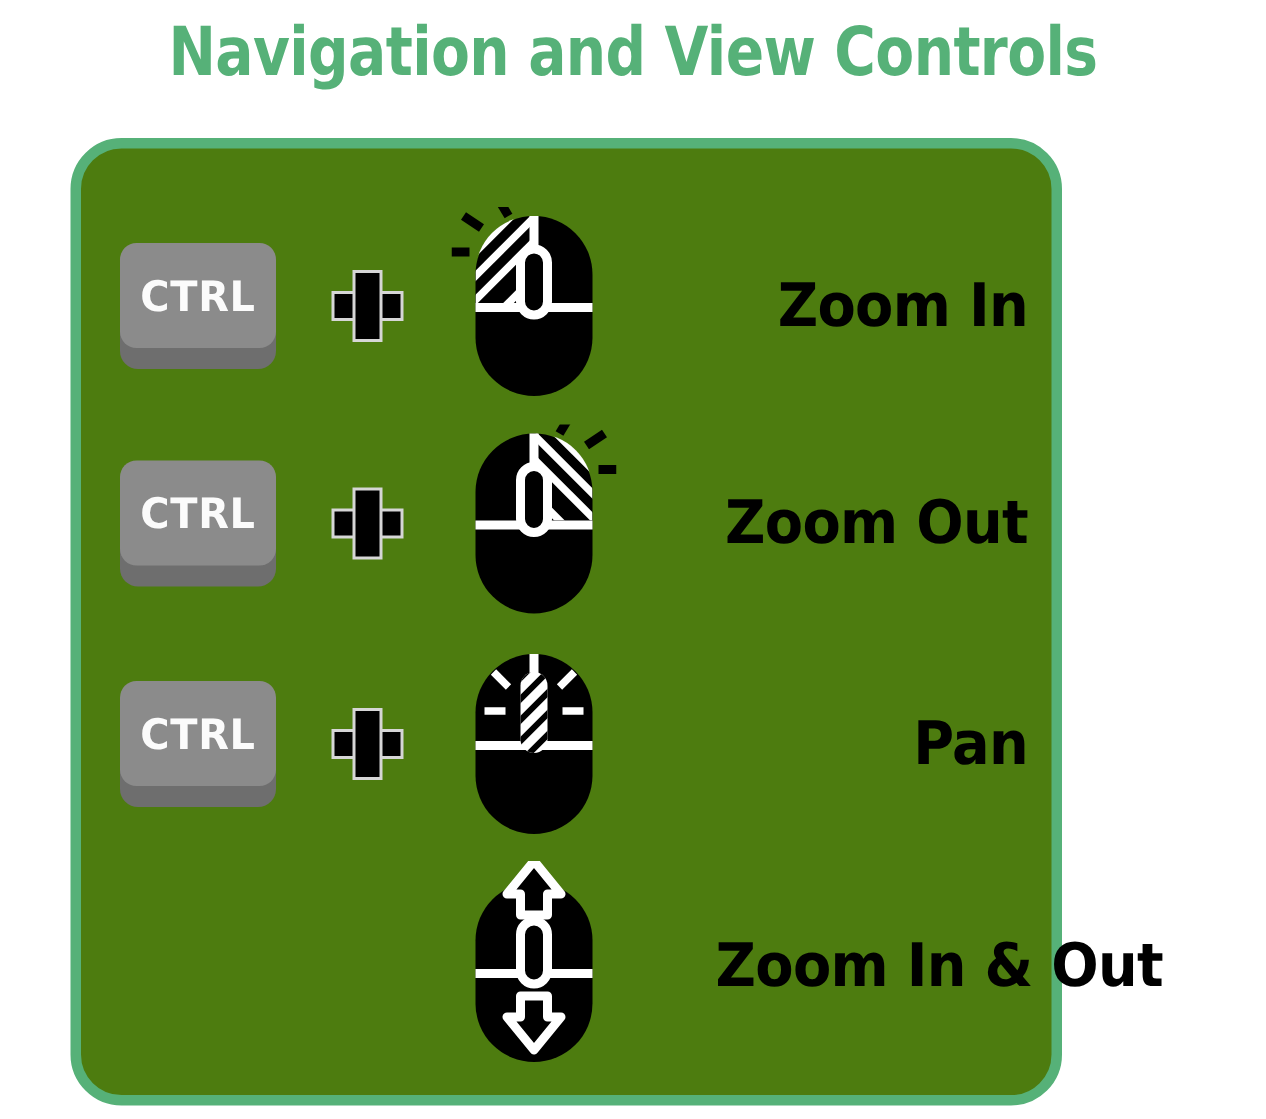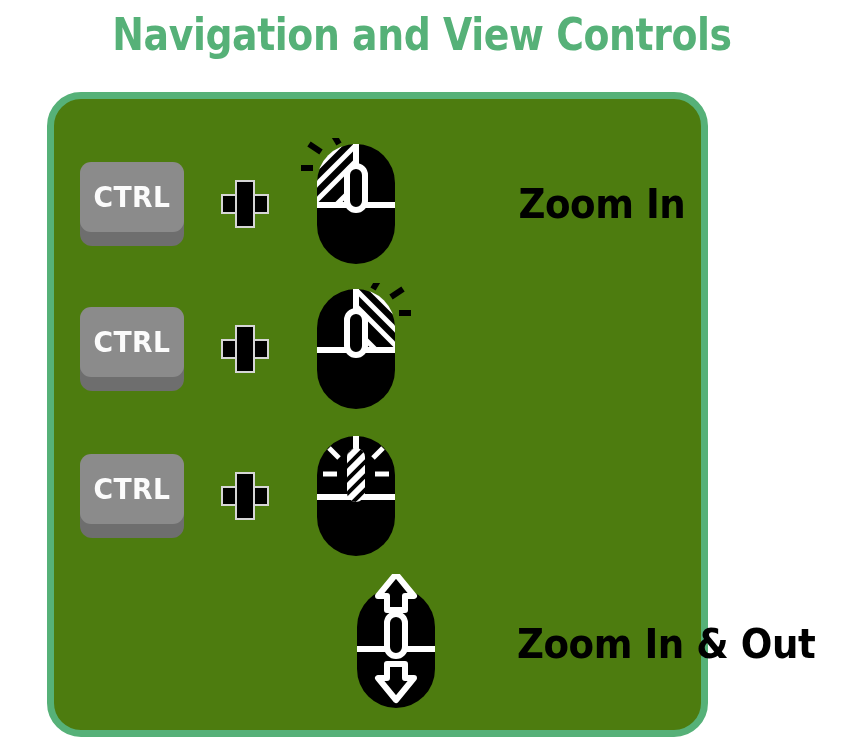--- a/index.html
+++ b/index.html
@@ -59,21 +59,21 @@
     position: absolute;
     left: 0;
     width: 100%;
     height: 140px;
     display: flex;
     align-items: center;
   }
   .row-0 { top: 35px; }
   .row-1 { top: 180px; }
   .row-2 { top: 327px; }
-  .row-3 { top: 475px; padding-left: 40px; }
+  .row-3 { top: 475px; }
 
   
   .key-slot {
     width: 155px;
     min-width: 155px;
     display: flex;
     justify-content: center;
     align-items: center;
   }
   .ctrl-key {
@@ -269,20 +269,23 @@
           </g>
           <rect x="46" y="28" width="18" height="44" rx="9" fill="#000000" stroke="#ffffff" stroke-width="6"></rect>
           <g stroke="#000000" stroke-width="6" stroke-linecap="butt">
             <line x1="72" y1="6" x2="78" y2="-4"></line>
             <line x1="90" y1="14" x2="102" y2="6"></line>
             <line x1="98" y1="30" x2="110" y2="30"></line>
           </g>
         </svg>
       </div>
 
+      <div class="label-slot">
+        <div class="action-label">Zoom Out</div>
+      </div>
     </div>
 
     <div class="row row-2">
       <div class="key-slot">
         <div class="ctrl-key">
           <div class="key-base"></div>
           <div class="key-top"></div>
           <div class="key-label">CTRL</div>
         </div>
       </div>
@@ -317,20 +320,23 @@
 
           <g stroke="#ffffff" stroke-width="5" stroke-linecap="butt">
             <line x1="38" y1="28" x2="28" y2="18"></line>
             <line x1="72" y1="28" x2="82" y2="18"></line>
             <line x1="36" y1="44" x2="22" y2="44"></line>
             <line x1="74" y1="44" x2="88" y2="44"></line>
           </g>
         </svg>
       </div>
 
+      <div class="label-slot">
+        <div class="action-label">Pan</div>
+      </div>
     </div>
 
     <div class="row row-3 no-key">
       <div class="key-slot">
         <div class="ctrl-key">
           
           
           
         </div>
       </div>

